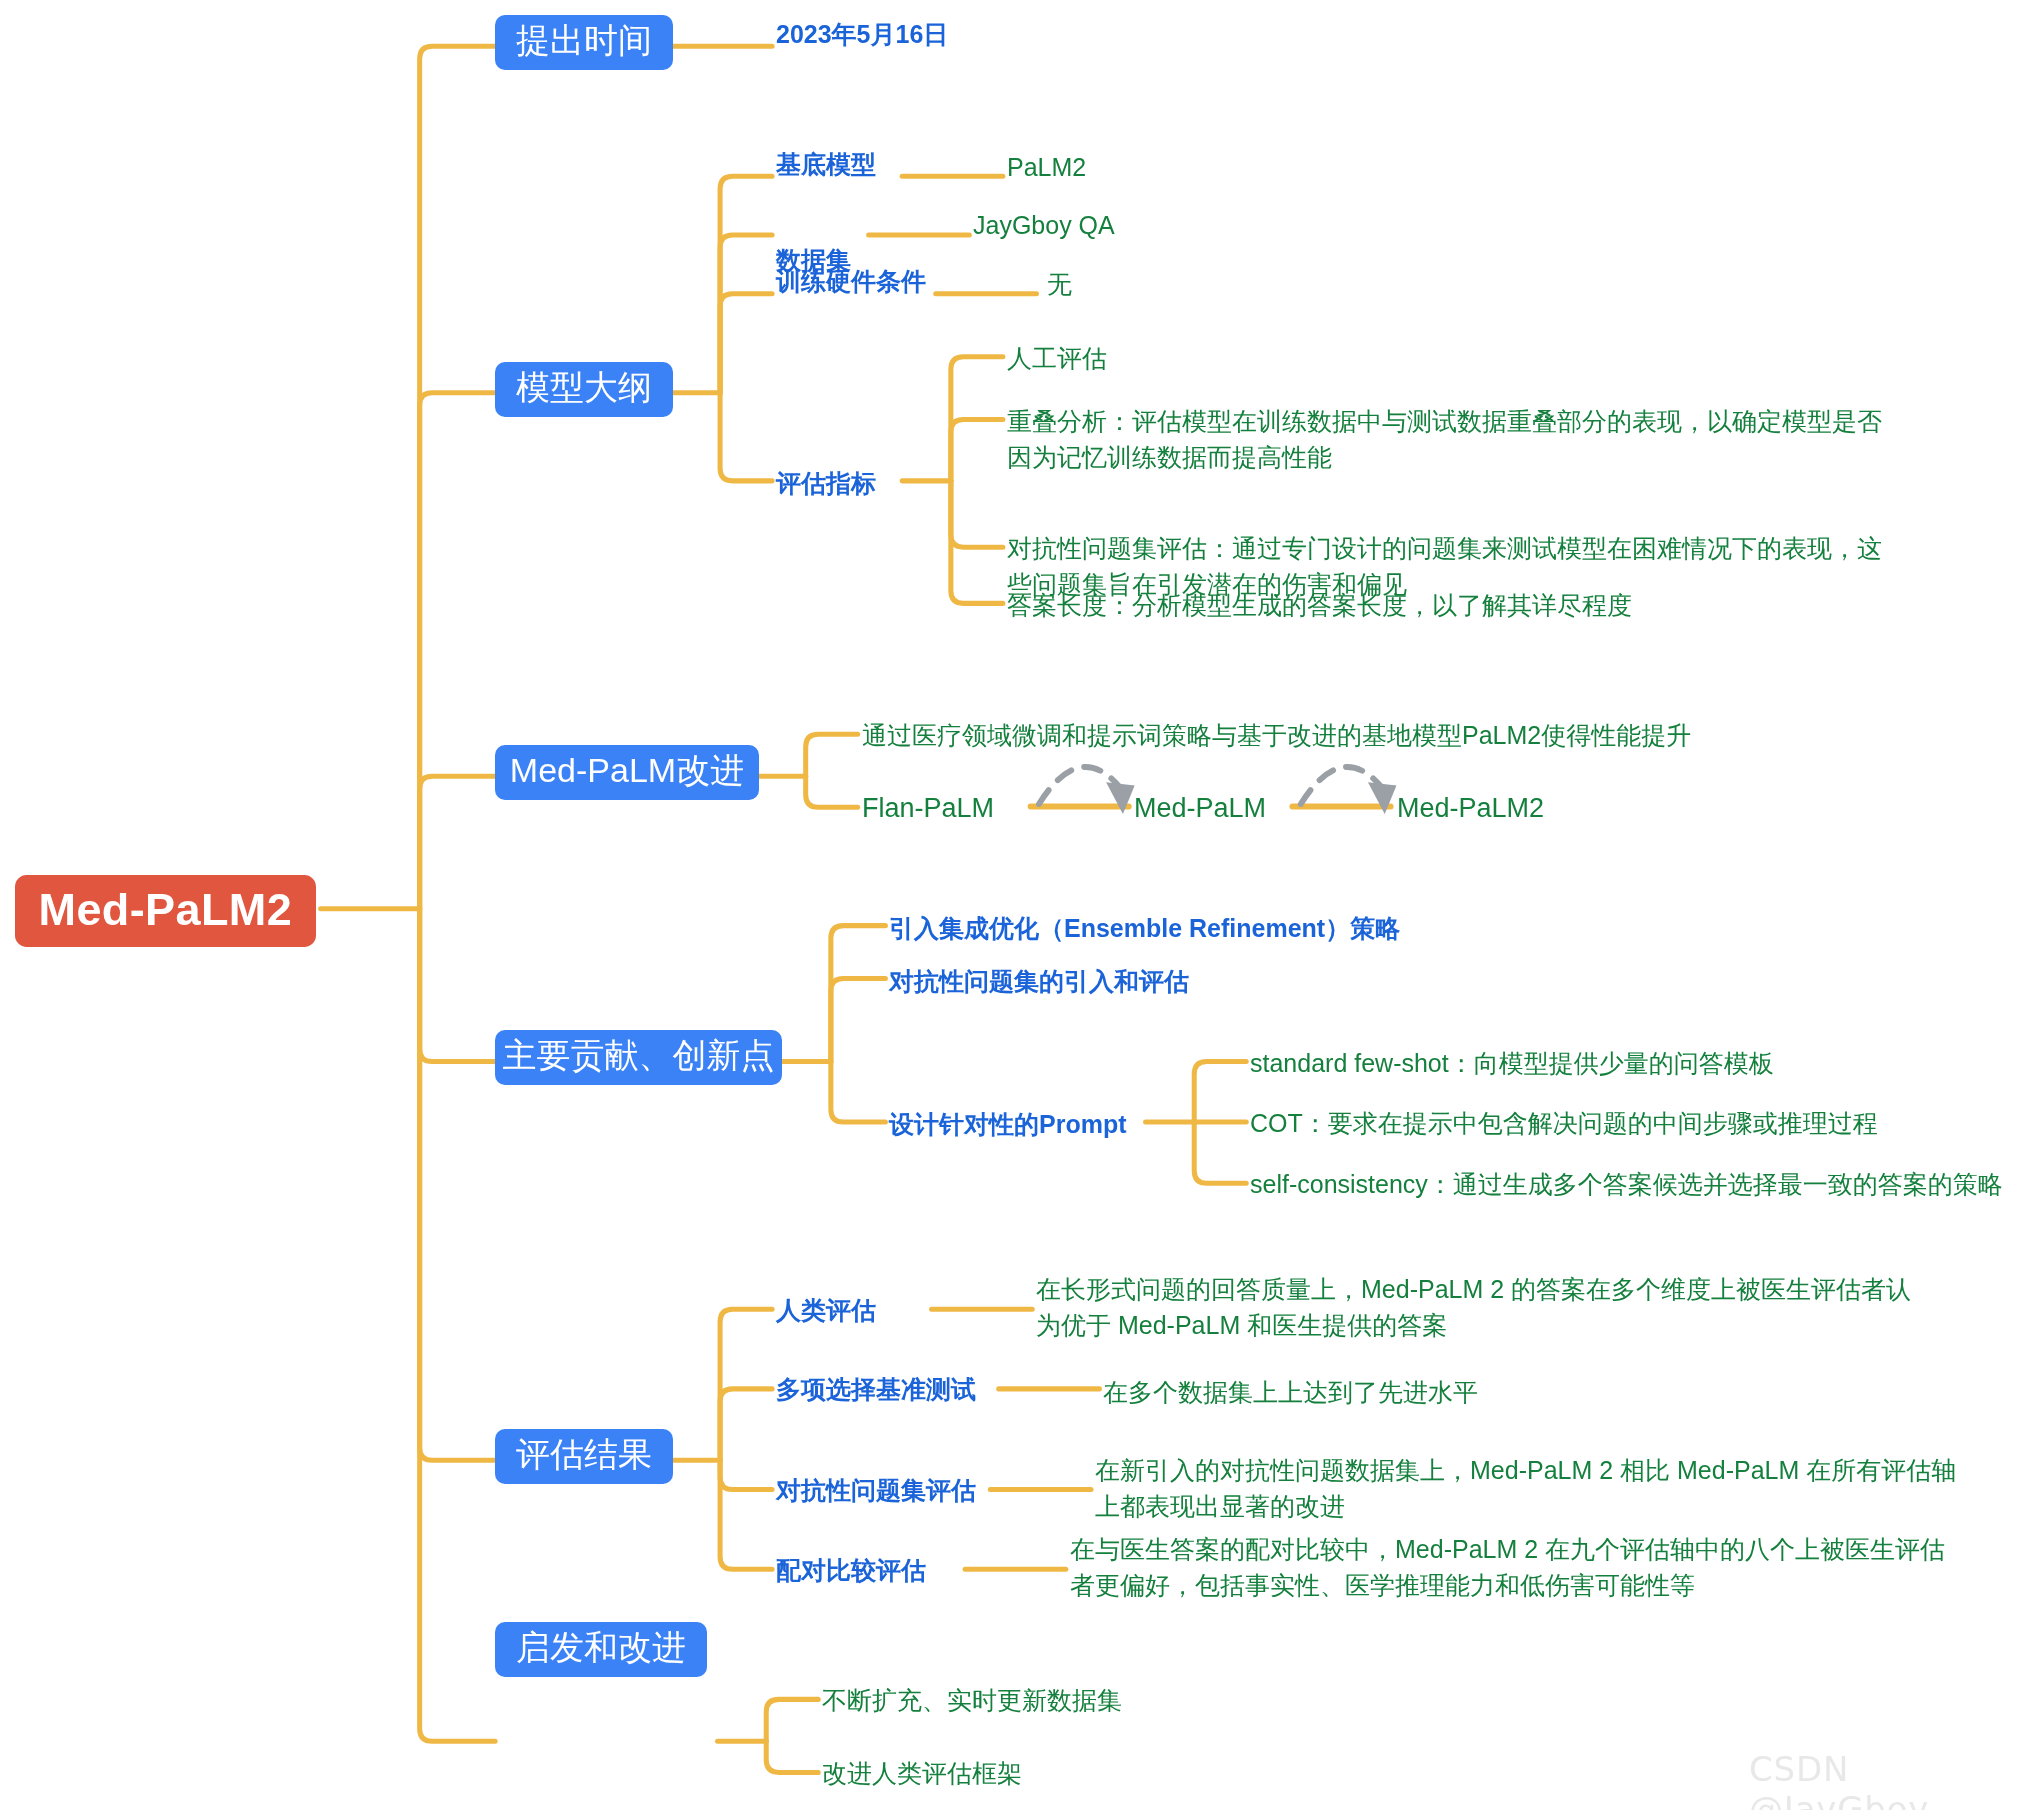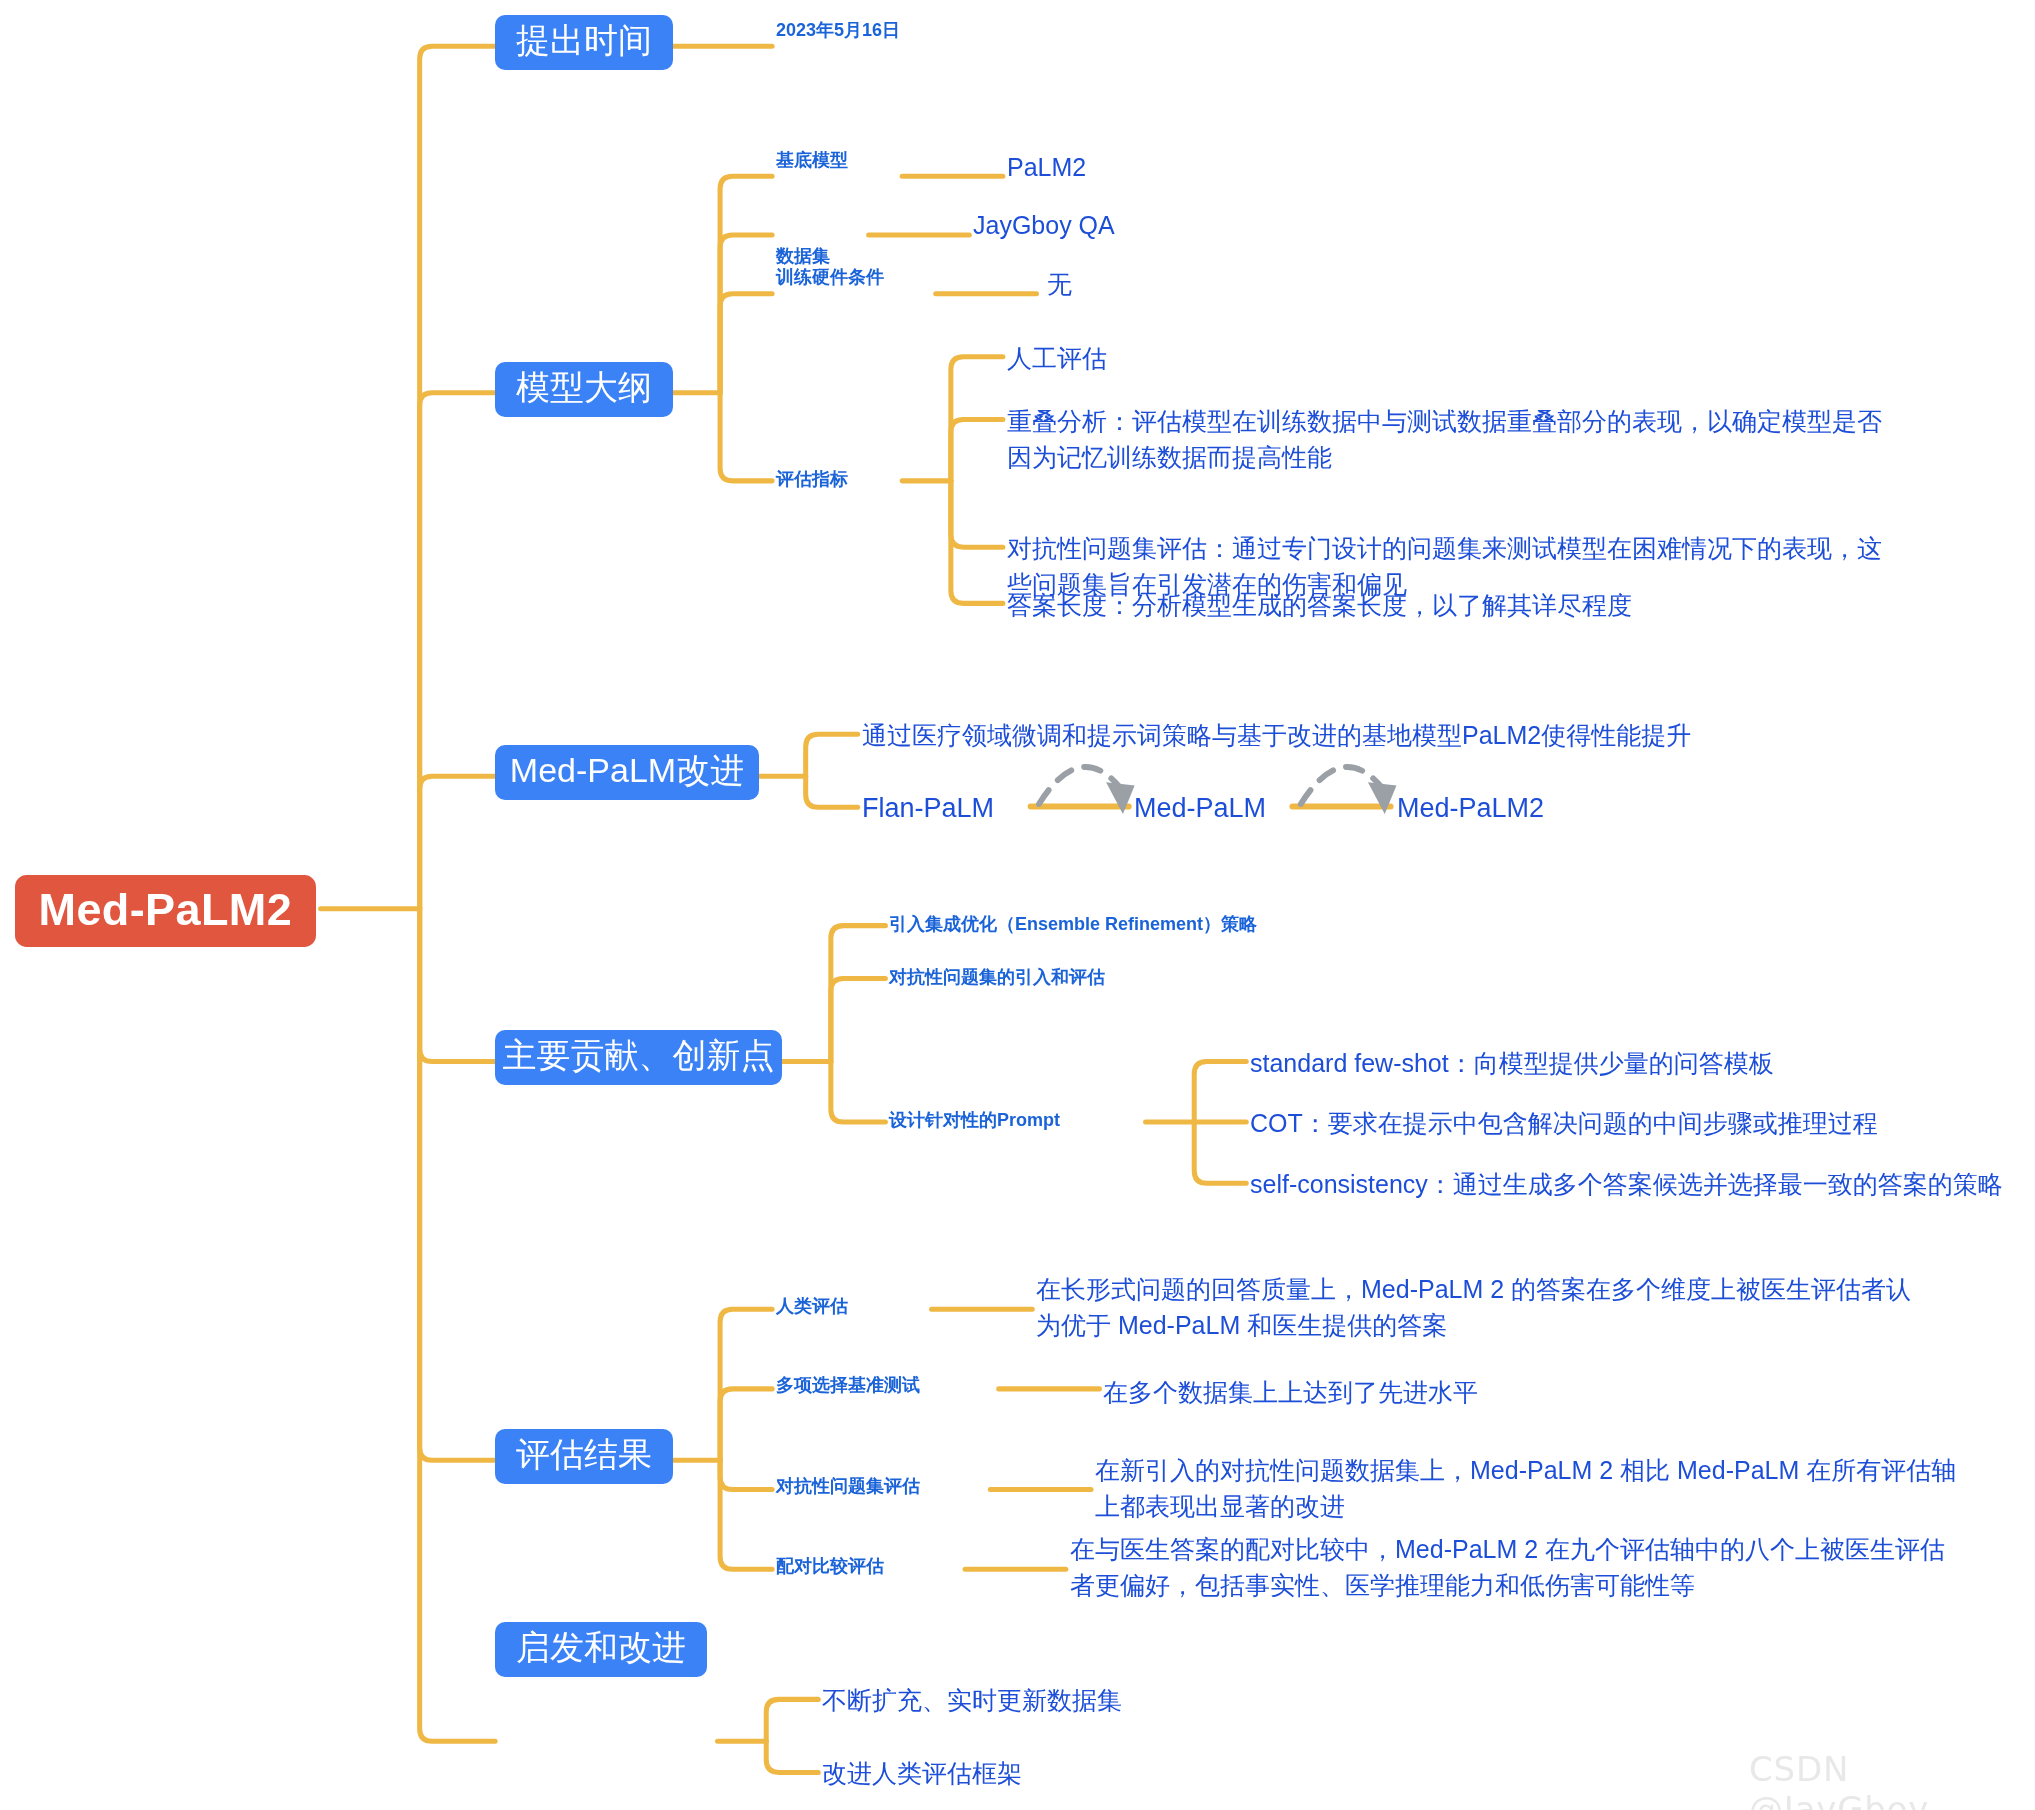--- a/index.html
+++ b/index.html
@@ -53,27 +53,27 @@
     font-size: 34px;
     padding: 8.4px 18.5px 11.7px 18.5px;
     line-height: 1.05;
     display: flex;
     align-items: center;
     justify-content: center;
   }
   
   .sub-bold {
     color: #1a63d8;
-    font-size: 18px;
+    font-size: 25px;
     font-weight: bold;
     line-height: 1.25;
   }
   
   .leaf {
-    color: #1d4ed8;
+    color: #15803d;
     font-size: 25px;
     font-weight: normal;
     line-height: 1.45;
     white-space: pre-line;
   }
   .leaf-lg {
     font-size: 27px;
   }
   .watermark {
     position: absolute;

